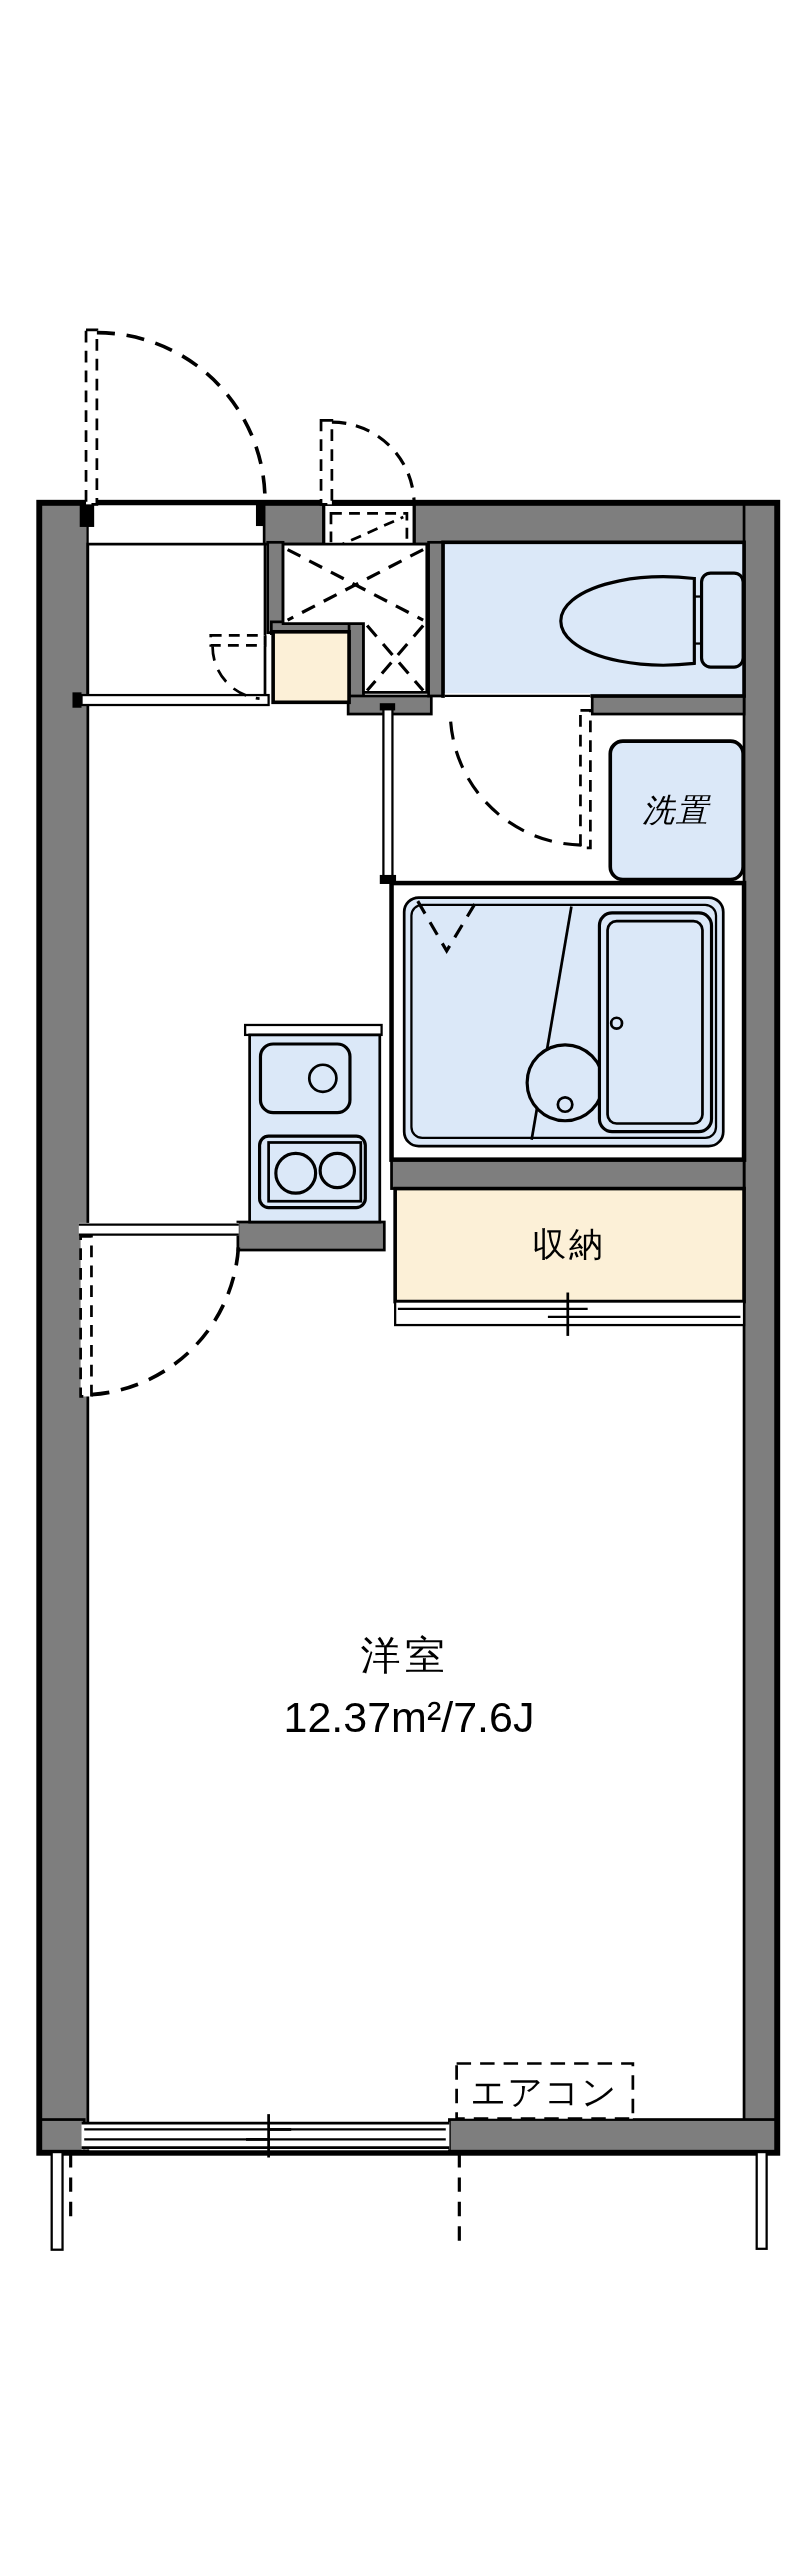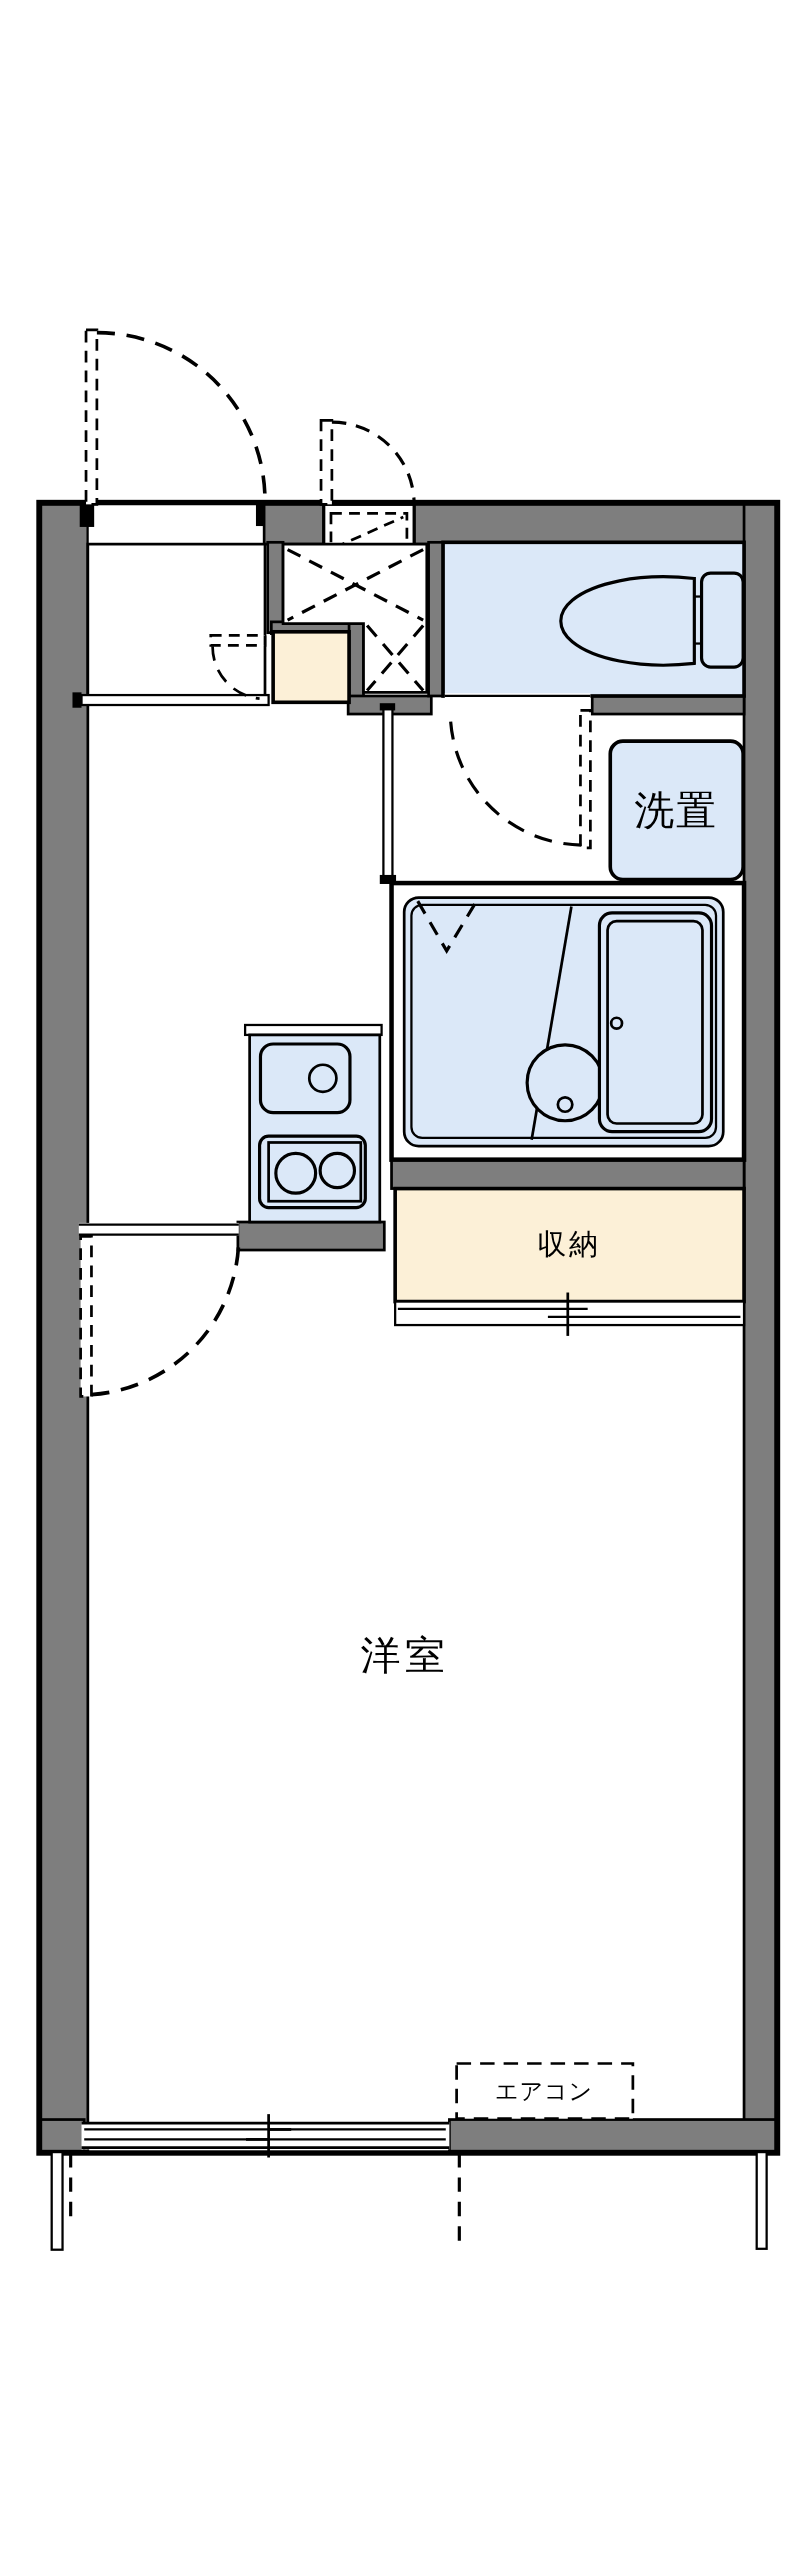--- a/index.html
+++ b/index.html
@@ -21,23 +21,23 @@
   .whiteline{fill:var(--paper);stroke:var(--line);stroke-width:2.5;}
   .dash{fill:none;stroke:var(--line);stroke-width:4;stroke-dasharray:20 13;}
   .dashmid{fill:none;stroke:var(--line);stroke-width:3.5;stroke-dasharray:16 11;}
   .dash3{fill:none;stroke:var(--line);stroke-width:3;stroke-dasharray:12 8;}
   .dashleaf{fill:var(--paper);stroke:var(--line);stroke-width:3;stroke-dasharray:13 9;}
   .black{fill:var(--line);stroke:none;}
   .label{position:absolute;transform:translate(-50%,-50%);color:#000;white-space:nowrap;
          text-align:center;line-height:1;}
   .label-room{font-size:40px;letter-spacing:4.5px;}
   .label-area{font-size:43px;letter-spacing:0px;}
-  .label-closet{font-size:29px;letter-spacing:2.7px;}
-  .label-washer{font-size:40px;letter-spacing:1.8px;}
-  .label-aircon{font-size:23px;letter-spacing:0.9px;}
+  .label-closet{font-size:34px;letter-spacing:2.7px;}
+  .label-washer{font-size:32px;letter-spacing:1.8px;font-style:italic;}
+  .label-aircon{font-size:35px;letter-spacing:0.9px;}
 </style>
 </head>
 <body>
 
 <div id="stage">
 
   <svg id="plan-svg" width="812" height="2576" viewBox="0 0 898 2850">
 
     <g>
       <rect class="wall" x="45" y="558" width="52" height="1822"></rect>
@@ -160,17 +160,18 @@
       <line class="ln3" x1="272" y1="2367" x2="297" y2="2367"></line>
       <rect class="whiteline" x="57" y="2381" width="12" height="108"></rect>
       <line class="dashmid" x1="78" y1="2382" x2="78" y2="2462"></line>
       <line class="dashmid" x1="508" y1="2382" x2="508" y2="2482"></line>
       <rect class="whiteline" x="837" y="2381" width="11" height="107"></rect>
       <rect class="dash3" x="505" y="2283" width="195" height="61" style="fill:var(--paper);stroke-dasharray:16 10"></rect>
     </g>
   </svg>
 
   <div class="label label-room" style="left:405px;top:1655px;">洋室</div>
+  <div class="label label-area" style="left:409px;top:1717px;">12.37m²/7.6J</div>
   <div class="label label-closet" style="left:569px;top:1244px;">収納</div>
   <div class="label label-washer" style="left:676px;top:810px;">洗置</div>
   <div class="label label-aircon" style="left:544px;top:2091px;">エアコン</div>
 </div>
 
 
 </body></html>

